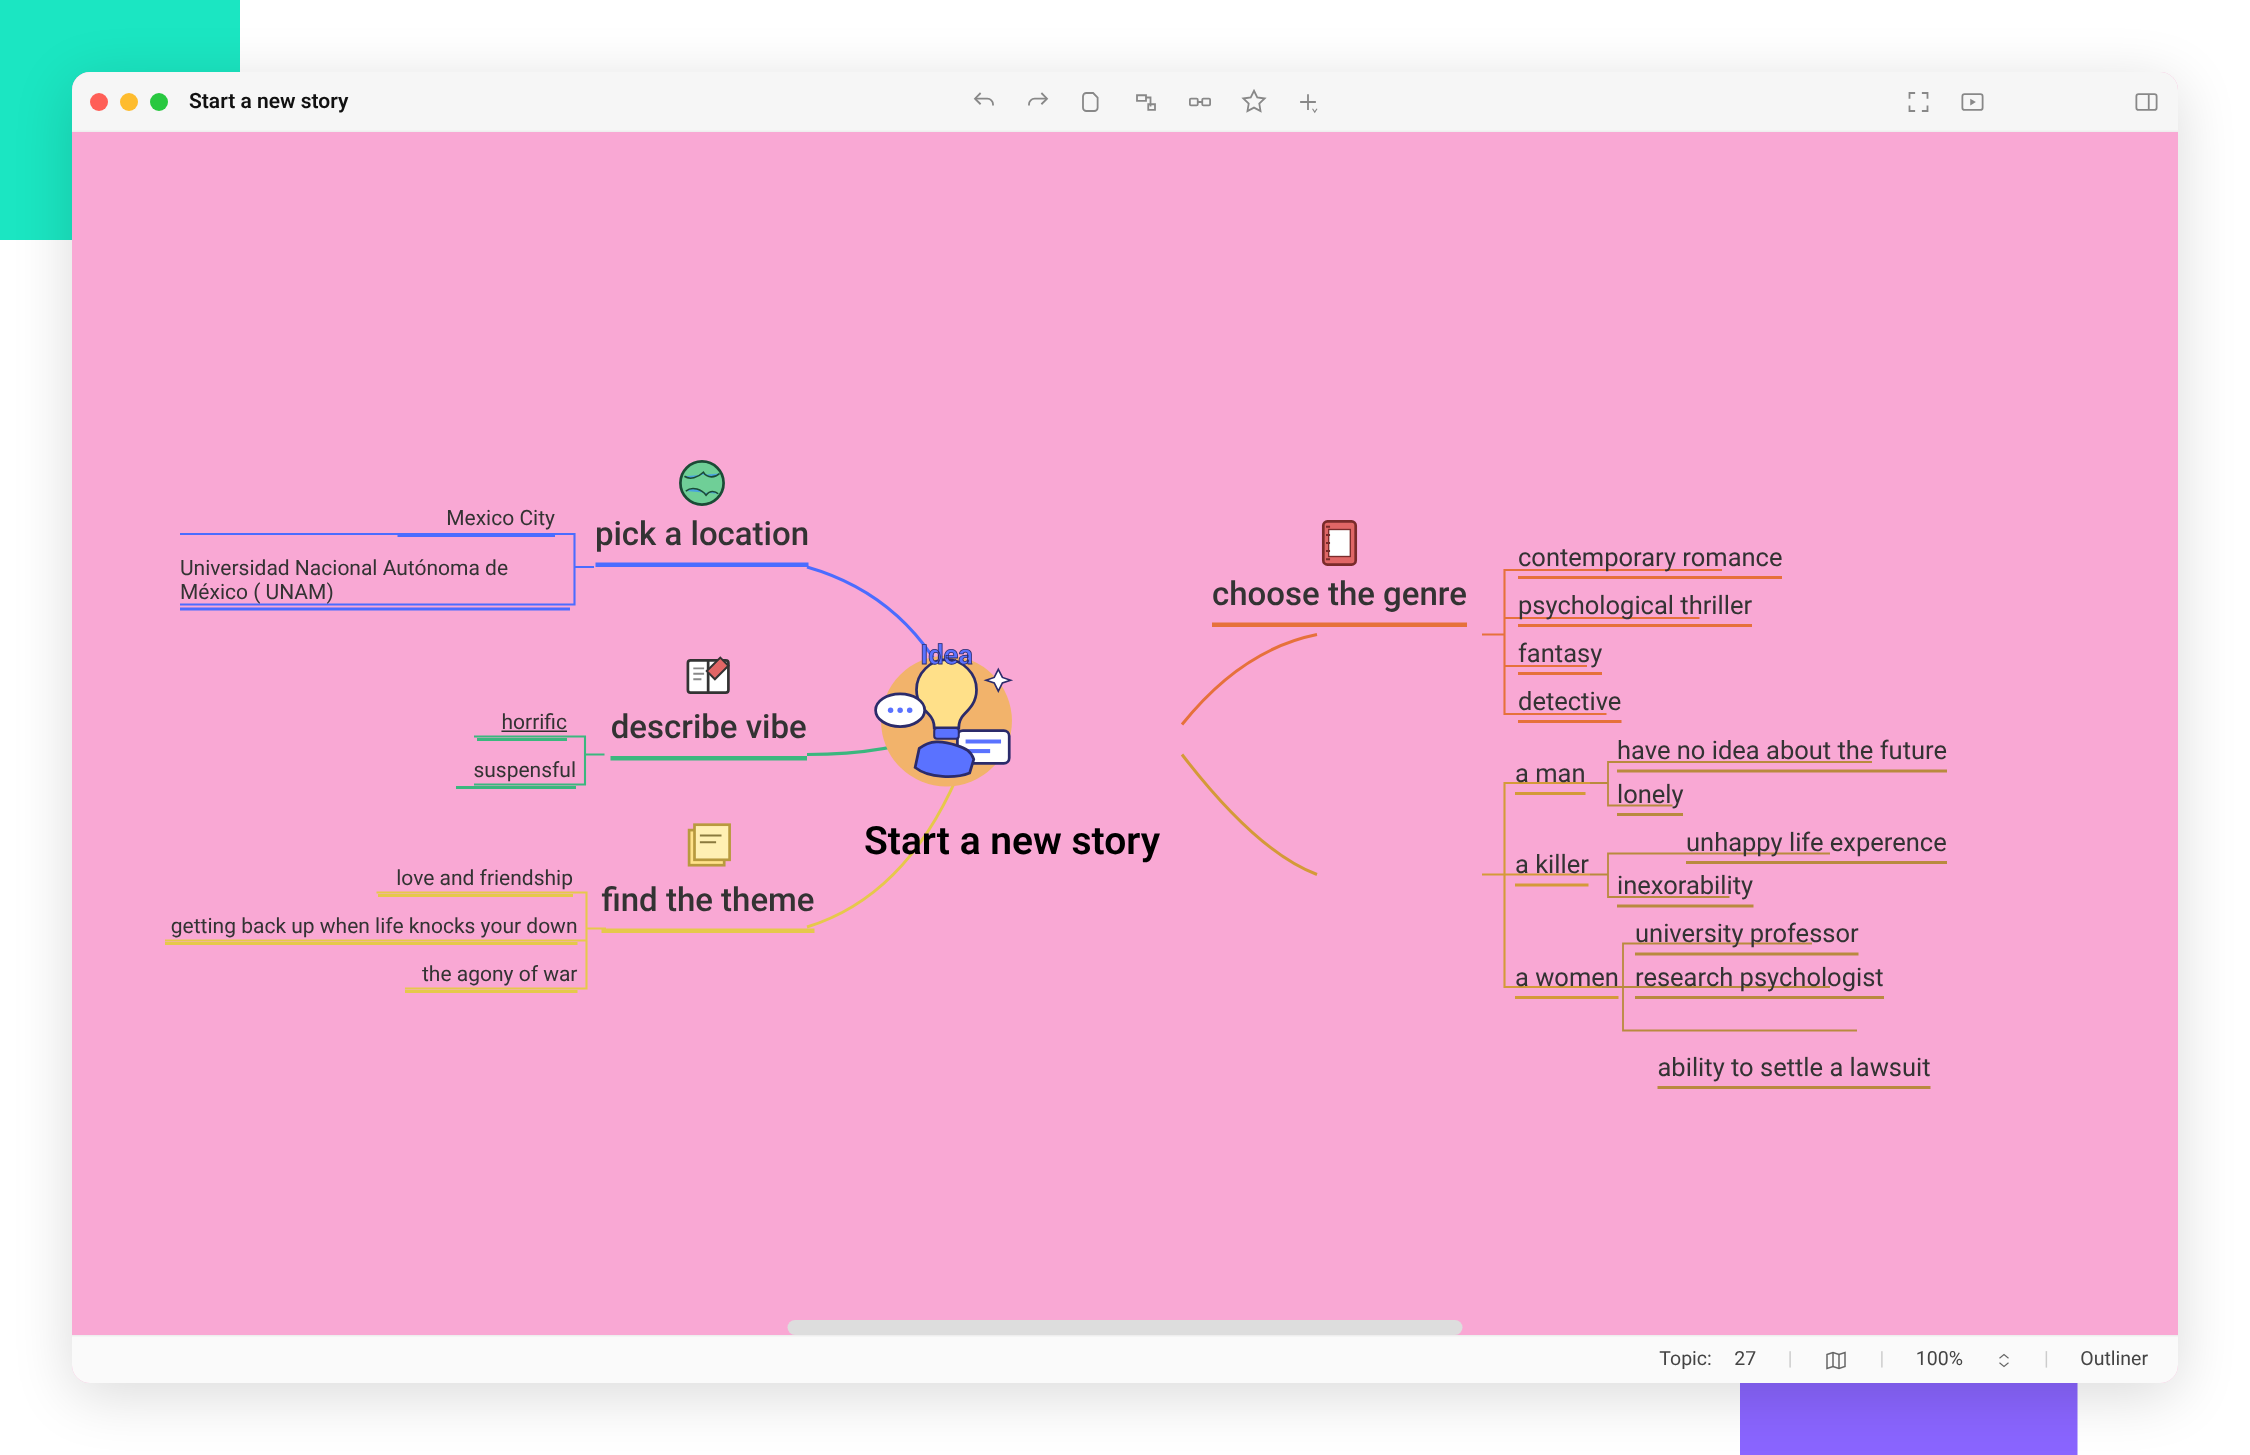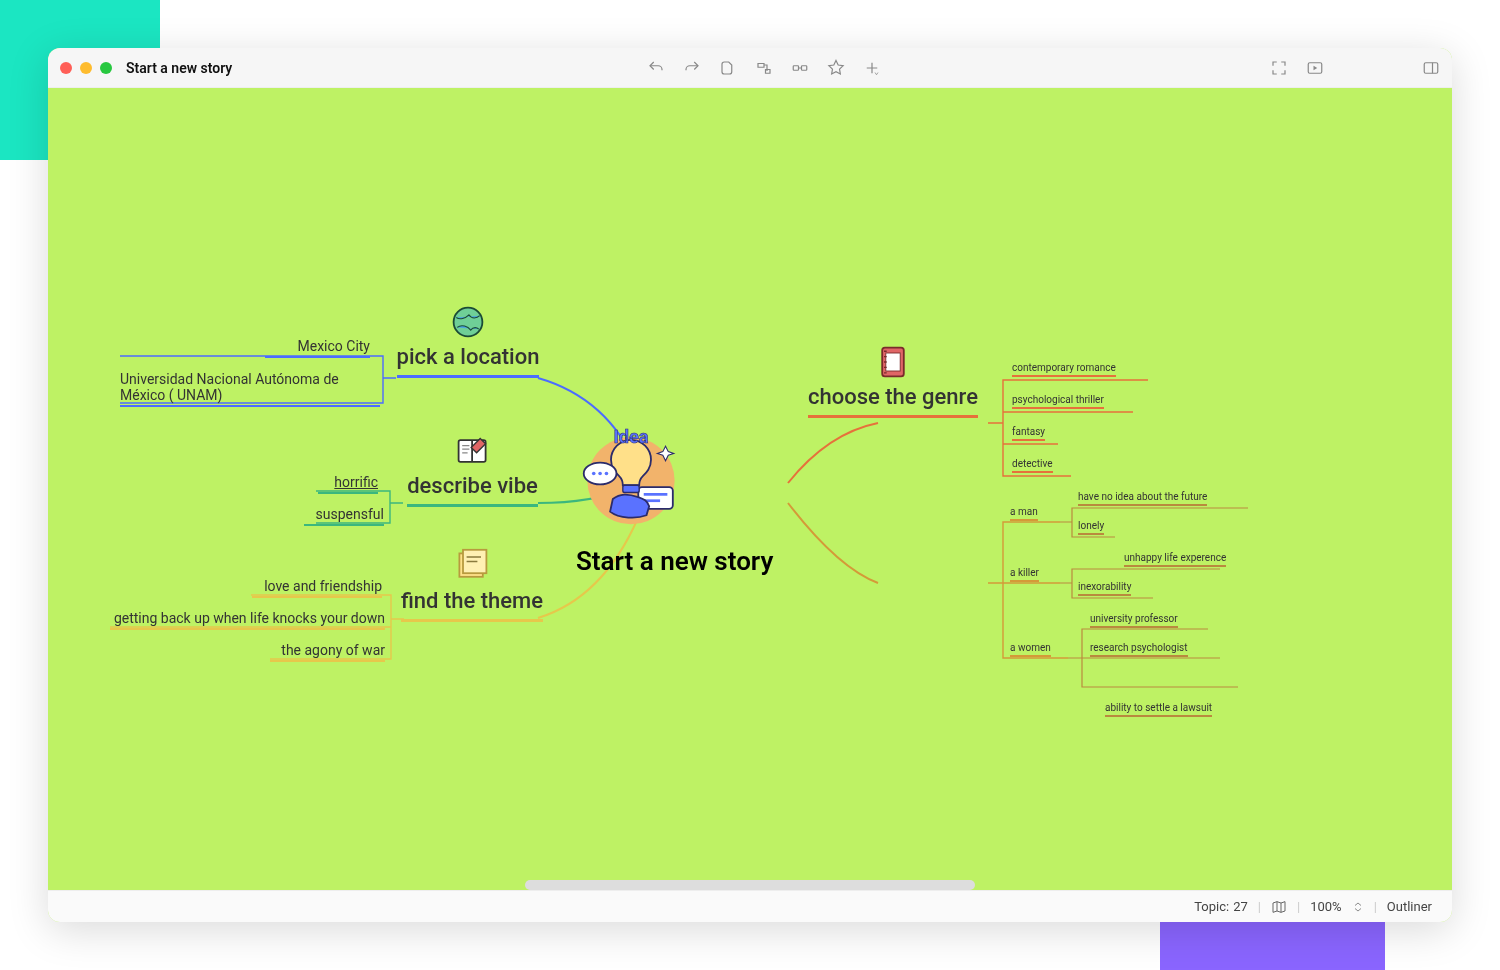--- a/index.html
+++ b/index.html
@@ -1,46 +1,46 @@
 <!DOCTYPE html>
 <html><head>
 <meta charset="utf-8">
 <style>
   * { box-sizing:border-box; margin:0; padding:0; }
   html,body { width:1500px; height:970px; font-family:-apple-system,BlinkMacSystemFont,"Segoe UI",Roboto,sans-serif; background:#fff; overflow:hidden; }
   .bg-teal { position:absolute; top:0; left:0; width:160px; height:160px; background:#1be6c2; }
   .bg-purple { position:absolute; bottom:0; right:115px; width:225px; height:245px; background:#8a65ff; }
 
-  .window { position:absolute; top:48px; left:48px; right:48px; bottom:48px; background:#bef264; border-radius:12px; box-shadow:0 8px 40px rgba(0,0,0,0.15); overflow:hidden; display:flex; flex-direction:column; }
+  .window { position:absolute; top:48px; left:48px; right:48px; bottom:48px; background:#f9a8d4; border-radius:12px; box-shadow:0 8px 40px rgba(0,0,0,0.15); overflow:hidden; display:flex; flex-direction:column; }
   .titlebar { height:40px; background:#f6f6f6; display:flex; align-items:center; padding:0 12px; border-bottom:1px solid #eee; position:relative; }
   .traffic { display:flex; gap:8px; margin-right:14px; }
   .traffic span { width:12px; height:12px; border-radius:50%; display:block; }
   .tr-r { background:#ff5f57; } .tr-y { background:#febc2e; } .tr-g { background:#28c840; }
   .title { font-size:14px; font-weight:600; color:#111; }
   .toolbar-center { position:absolute; left:51%; transform:translateX(-50%); display:flex; gap:18px; align-items:center; }
   .toolbar-right { margin-left:auto; display:flex; gap:18px; align-items:center; }
   .ticon { width:18px; height:18px; stroke:#888; stroke-width:1.6; fill:none; cursor:pointer; }
   .panel-icon { margin-left:80px; }
 
   .canvas { flex:1; position:relative; overflow:hidden; }
   svg.lines { position:absolute; top:0; left:0; width:100%; height:100%; }
 
   .node { position:absolute; font-size:15px; color:#333; white-space:nowrap; }
   .under { border-bottom:3.5px solid; padding-bottom:6px; font-size:22px; font-weight:500; text-align:center; }
-  .thin-under { border-bottom:2px solid; padding-bottom:2px; font-size:10px; }
+  .thin-under { border-bottom:2px solid; padding-bottom:2px; font-size:17px; }
   .thin-under-l { border-bottom:2px solid; padding-bottom:2px; font-size:14px; text-align:right; }
 
   .central { position:absolute; text-align:left; }
   .central .lbl { font-size:26px; font-weight:600; margin-top:14px; }
   .idea-svg { width:110px; height:100px; }
 
   .ico-wrap { display:flex; flex-direction:column; align-items:center; gap:4px; }
   .sico { width:36px; height:36px; }
 
-  .statusbar { height:32px; border-top:1px solid #eee; background:#fafafa; display:flex; align-items:center; justify-content:flex-end; padding:0 20px; font-size:13px; color:#444; gap:10px; }
+  .statusbar { height:32px; border-top:1px solid #eee; background:#fafafa; display:flex; align-items:center; justify-content:flex-end; padding:0 20px; font-size:13px; color:#444; gap:21px; }
   .statusbar .sep { color:#ccc; }
   .sbicon { width:16px; height:16px; stroke:#666; stroke-width:1.5; fill:none; }
   .hscroll { position:absolute; bottom:0; left:50%; transform:translateX(-50%); width:450px; height:10px; background:#ddd; border-radius:5px; }
 </style>
 </head>
 <body>
 
 <div class="bg-teal"></div>
 <div class="bg-purple"></div>
 

